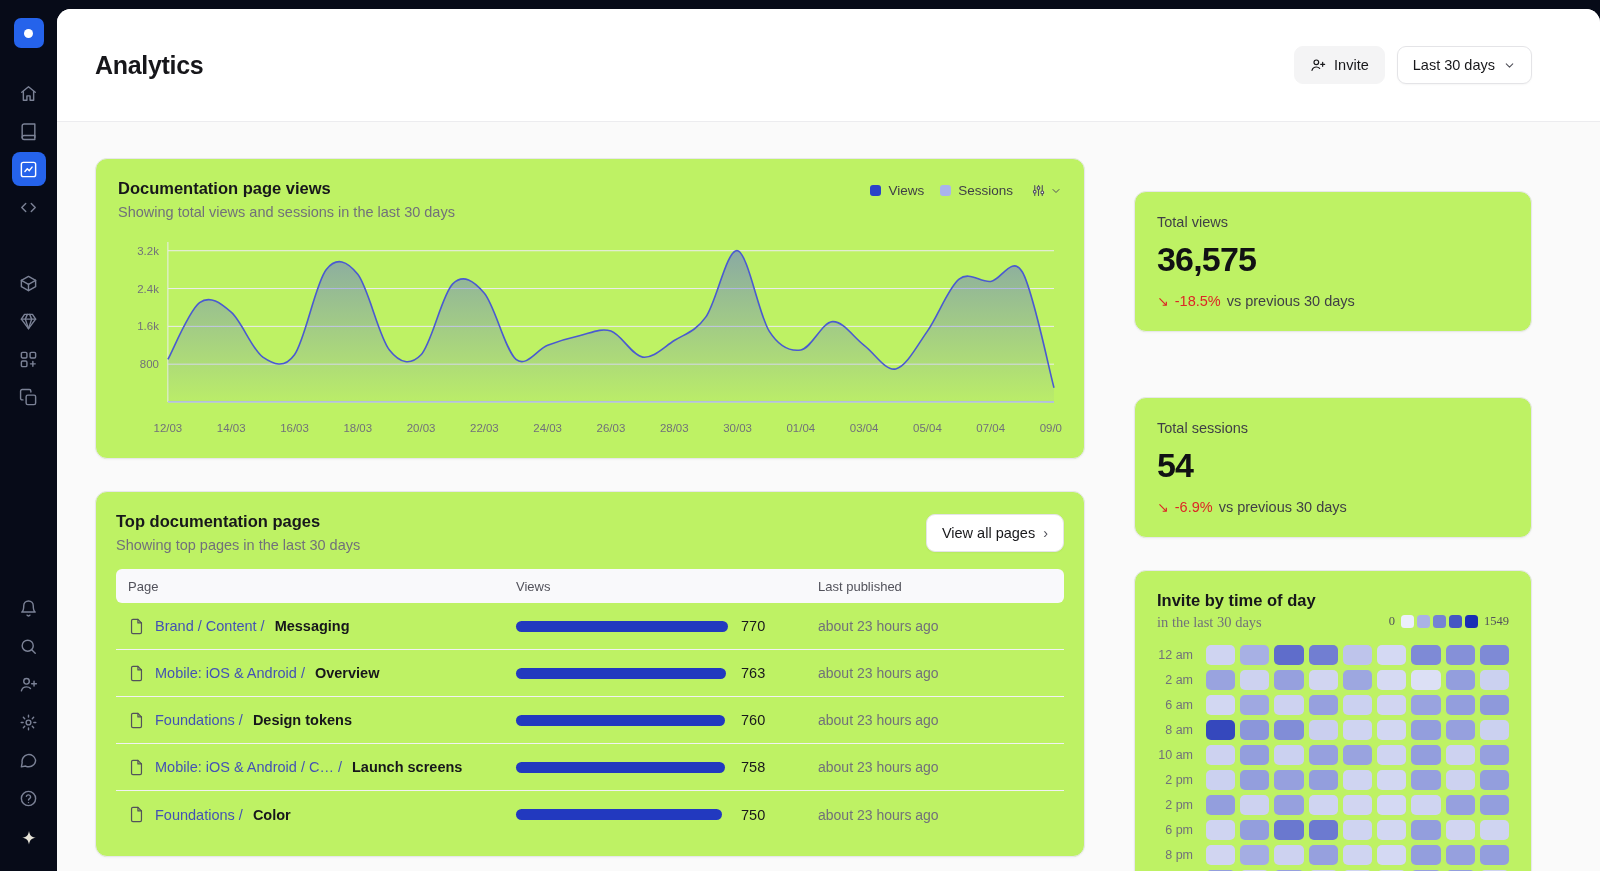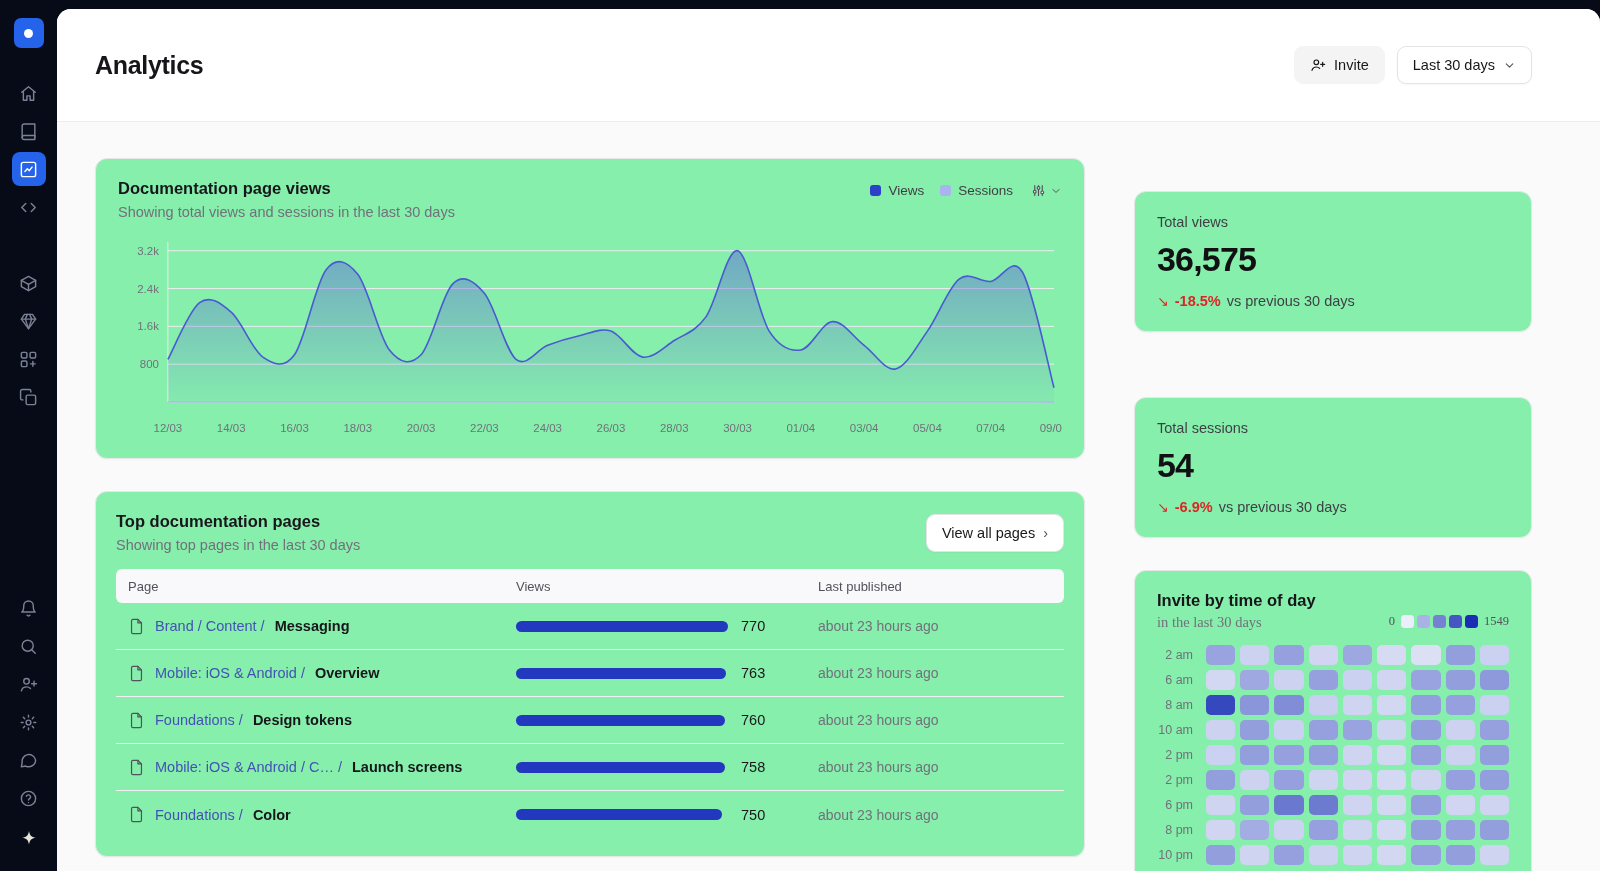--- a/index.html
+++ b/index.html
@@ -28,21 +28,21 @@
   .page-title { font-size:25px; font-weight:700; letter-spacing:-0.3px; margin:0; color:#16161a; }
   .topbar-actions { display:flex; gap:12px; }
   .btn { height:38px; display:inline-flex; align-items:center; gap:8px; padding:0 15px; border-radius:9px; font-size:14.5px; font-weight:500; cursor:pointer; font-family:inherit; color:#18181b; }
   .btn-soft { background:#f4f4f5; border:1px solid #f4f4f5; }
   .btn-outline { background:#fff; border:1px solid #e4e4e7; box-shadow:0 1px 2px rgba(0,0,0,.04); }
   .chev { color:#52525b; display:flex; }
   
   .content { flex:1; background:#fafafa; padding:36px 68px 0 38px; display:flex; gap:49px; overflow:hidden; }
   .col-left { width:990px; flex:none; display:flex; flex-direction:column; gap:32px; }
   .col-right { flex:1; display:flex; flex-direction:column; gap:32px; }
-  .card { background:#86efac; border:1px solid #e7e7ea; border-radius:12px; box-shadow:0 1px 2px rgba(0,0,0,.03); }
+  .card { background:#bef264; border:1px solid #e7e7ea; border-radius:12px; box-shadow:0 1px 2px rgba(0,0,0,.03); }
   .card-title { font-size:16.5px; font-weight:700; color:#17171b; }
   .card-sub { font-size:14.5px; color:#71717a; margin-top:6px; }
   
   .chart-card { padding:20px 22px 14px; }
   .chart-head { display:flex; justify-content:space-between; align-items:flex-start; }
   .chart-controls { display:flex; align-items:center; gap:18px; margin-top:4px; }
   .legend { display:flex; align-items:center; gap:16px; }
   .legend-item { display:flex; align-items:center; gap:7px; font-size:13.5px; color:#3f3f46; }
   .legend-swatch { width:11px; height:11px; border-radius:3px; }
   .filter-ctl { display:flex; align-items:center; gap:4px; color:#52525b; cursor:pointer; }
@@ -63,21 +63,21 @@
   .pname { font-size:14.5px; color:#17171b; font-weight:700; white-space:nowrap; }
   .file-ic { display:flex; flex:none; }
   .bar-wrap { width:212px; display:block; }
   .bar { display:block; height:11px; border-radius:999px; }
   .vnum { font-size:14.5px; color:#18181b; }
   
   .stat-card { padding:22px;margin-top:33px; }
   .stat-label { font-size:14.5px; color:#3f3f46; }
   .stat-value { font-size:34px; font-weight:700; letter-spacing:-0.8px; margin-top:10px; color:#111114; }
   .stat-delta { margin-top:14px; font-size:14.5px; color:#3f3f46; display:flex; align-items:center; gap:6px; }
-  .delta-neg { color:#dc2626; font-weight:700; }
+  .delta-neg { color:#dc2626; font-weight:400; }
   .delta-arrow { color:#dc2626; font-size:14px; }
   
   .heat-card { padding:20px 22px; }
   .heat-head-row { display:flex; justify-content:space-between; align-items:flex-end;font-family:Liberation Serif, serif; }
   .heat-legend { display:flex; align-items:center; gap:6px; font-size:12.5px; color:#52525b; padding-bottom:2px; }
   .heat-legend-swatches { display:flex; gap:3px; }
   .heat-legend-swatches span { width:13px; height:13px; border-radius:3.5px; }
   .heat-grid { margin-top:14px; display:flex; flex-direction:column; gap:5px; }
   .heat-row { display:flex; align-items:center; gap:5px; }
   .heat-label { width:44px; flex:none; text-align:right; padding-right:8px; font-size:12.5px; color:#71717a; }
@@ -442,20 +442,32 @@
                 <span style="background: rgb(170, 178, 229);"></span>
                 <span style="background: rgb(117, 130, 211);"></span>
                 <span style="background: rgb(69, 86, 195);"></span>
                 <span style="background: rgb(25, 46, 180);"></span>
               </span>
             <span>1549</span>
           </div>
         </div>
         <div class="heat-grid" id="heat-grid">
             <div class="heat-row">
+              <span class="heat-label">12 am</span>
+              <span class="heat-cell" style="background: rgb(207, 212, 241);"></span>
+              <span class="heat-cell" style="background: rgb(167, 176, 228);"></span>
+              <span class="heat-cell" style="background: rgb(95, 109, 203);"></span>
+              <span class="heat-cell" style="background: rgb(113, 126, 210);"></span>
+              <span class="heat-cell" style="background: rgb(190, 196, 235);"></span>
+              <span class="heat-cell" style="background: rgb(212, 217, 243);"></span>
+              <span class="heat-cell" style="background: rgb(126, 138, 214);"></span>
+              <span class="heat-cell" style="background: rgb(133, 144, 216);"></span>
+              <span class="heat-cell" style="background: rgb(126, 138, 214);"></span>
+            </div>
+            <div class="heat-row">
               <span class="heat-label">2 am</span>
               <span class="heat-cell" style="background: rgb(153, 163, 223);"></span>
               <span class="heat-cell" style="background: rgb(205, 210, 240);"></span>
               <span class="heat-cell" style="background: rgb(150, 160, 222);"></span>
               <span class="heat-cell" style="background: rgb(209, 213, 241);"></span>
               <span class="heat-cell" style="background: rgb(157, 167, 224);"></span>
               <span class="heat-cell" style="background: rgb(214, 218, 243);"></span>
               <span class="heat-cell" style="background: rgb(220, 224, 245);"></span>
               <span class="heat-cell" style="background: rgb(147, 158, 221);"></span>
               <span class="heat-cell" style="background: rgb(203, 209, 240);"></span>

